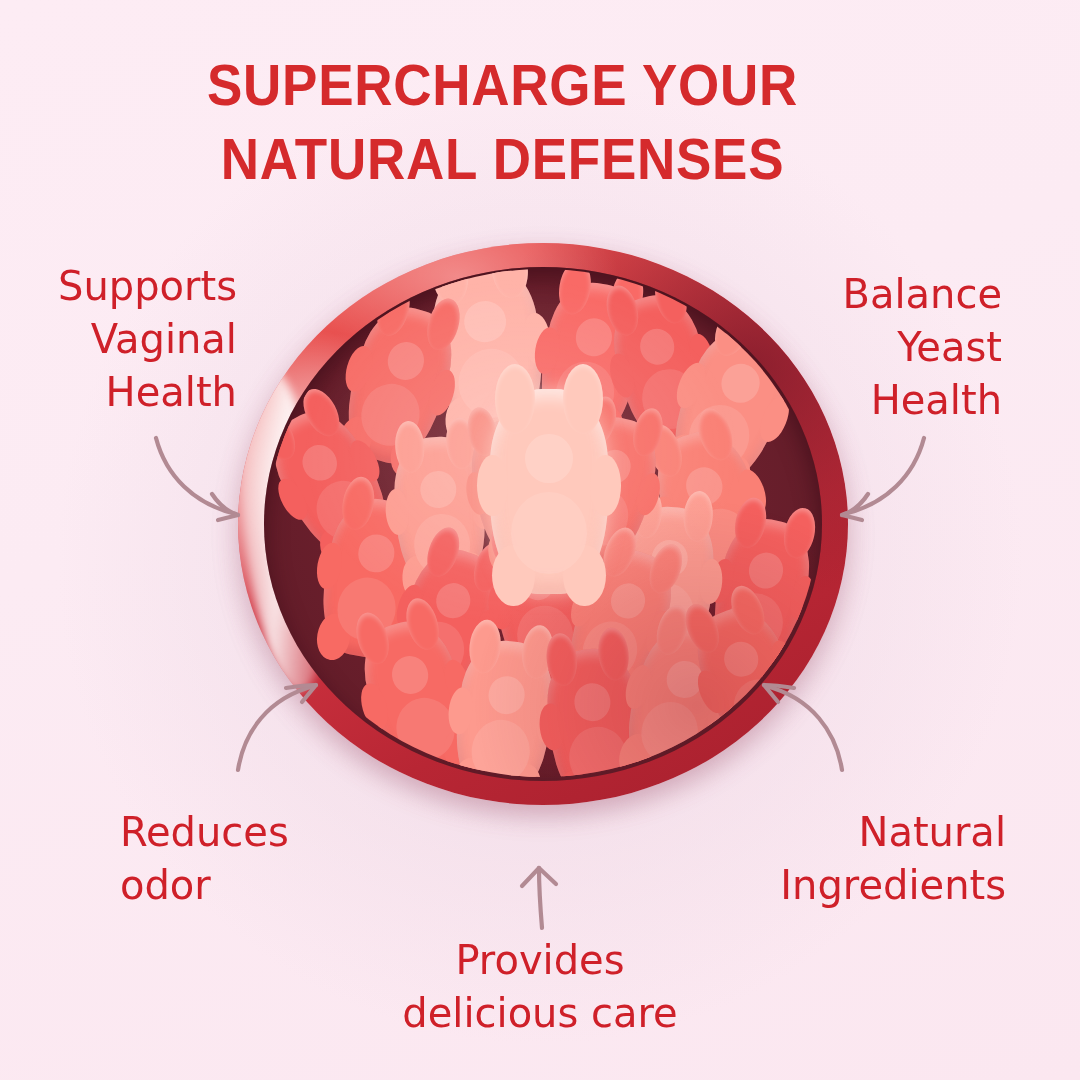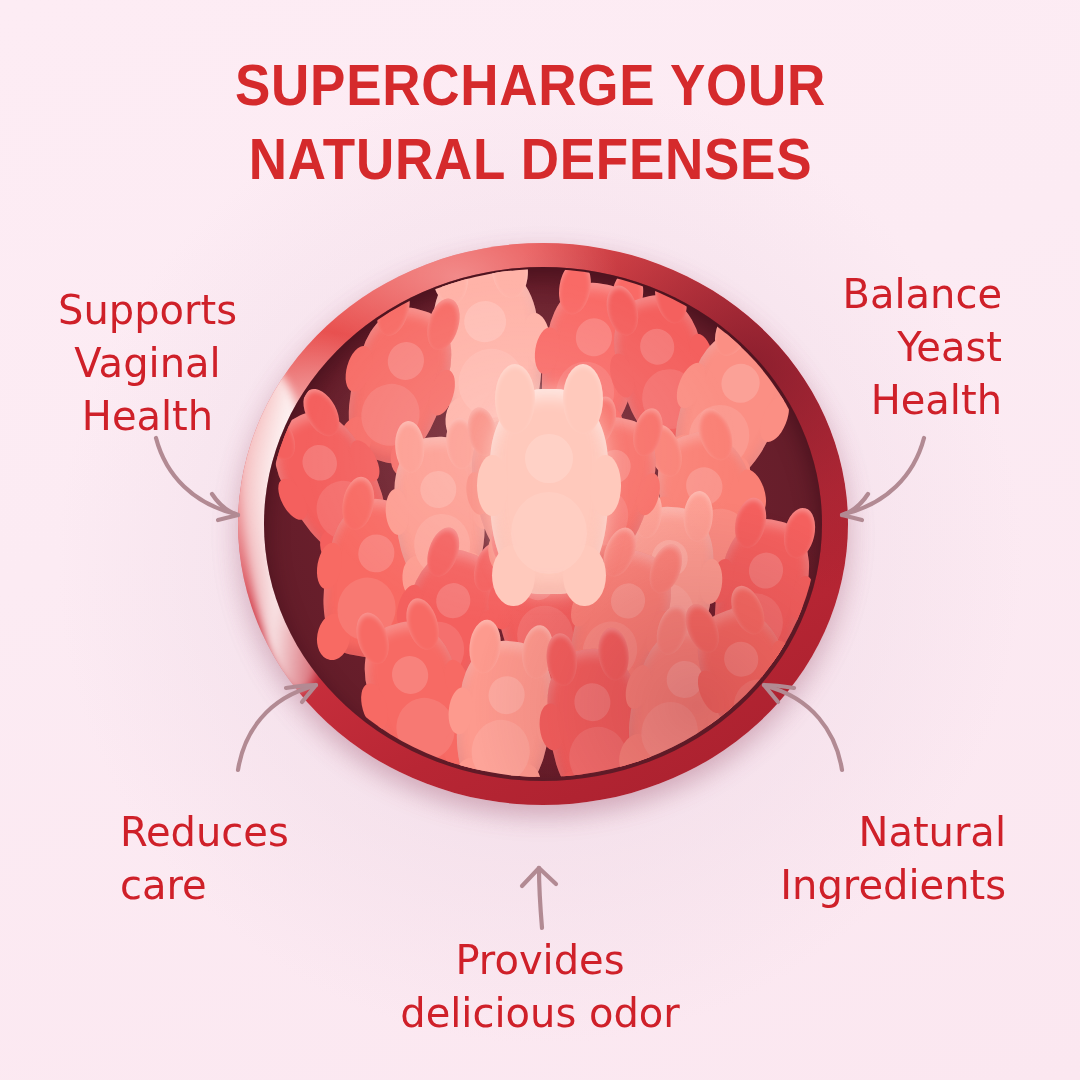--- a/index.html
+++ b/index.html
@@ -18,21 +18,20 @@
     font-family: "DejaVu Sans", sans-serif;
   }
 
   
   .title-block {
     position: absolute;
     top: 48px;
     left: 0;
     width: 1005px;
     text-align: center;
-    margin-left: 28px;
   }
   .title-line {
     font-family: "Liberation Sans", sans-serif;
     font-weight: 700;
     font-size: 57px;
     line-height: 74px;
     letter-spacing: 0.8px;
     color: #d52a2c;
     transform: scaleX(0.93);
     transform-origin: center;
@@ -190,21 +189,21 @@
   
   .feature-label {
     position: absolute;
     font-family: "DejaVu Sans", sans-serif;
     font-weight: 400;
     font-size: 40px;
     line-height: 53px;
     color: #cf2029;
     white-space: pre-line;
   }
-  .lbl-supports     { left: 58px;  top: 284px; text-align: center; }
+  .lbl-supports     { left: 58px;  top: 260px; text-align: right; }
   .lbl-balance      { right: 78px; top: 268px; text-align: right; }
   .lbl-reduces      { left: 120px; top: 806px; text-align: left; }
   .lbl-natural      { right: 74px; top: 806px; text-align: right; margin-left: 20px; }
   .lbl-provides     { left: 0;     top: 934px; width: 1080px; text-align: center; }
 
   
   .arrow-svg {
     position: absolute;
     overflow: visible;
   }
@@ -442,36 +441,36 @@
   <div class="feature-label lbl-balance">Balance
 Yeast
 Health</div>
   <svg class="arrow-svg a-balance" width="110" height="100" viewBox="0 0 110 100">
     <path d="M104 6 C 94 44, 66 72, 24 82"></path>
     <path d="M48 62 C 40 74, 32 80, 22 83"></path>
     <path d="M22 83 L 42 88"></path>
   </svg>
 
   <div class="feature-label lbl-reduces">Reduces
-care</div>
+odor</div>
   <svg class="arrow-svg a-reduces" width="100" height="100" viewBox="0 0 100 100">
     <path d="M10 94 C 16 56, 40 22, 86 10"></path>
     <path d="M58 12 C 70 10, 80 9, 88 9"></path>
     <path d="M88 9 L 74 26"></path>
   </svg>
 
   <div class="feature-label lbl-natural">Natural
 Ingredients</div>
   <svg class="arrow-svg a-natural" width="100" height="100" viewBox="0 0 100 100">
     <path d="M90 94 C 84 56, 60 22, 14 10"></path>
     <path d="M42 12 C 30 10, 20 9, 12 9"></path>
     <path d="M12 9 L 26 26"></path>
   </svg>
 
   <div class="feature-label lbl-provides">Provides
-delicious odor</div>
+delicious care</div>
   <svg class="arrow-svg a-provides" width="60" height="68" viewBox="0 0 60 68">
     <path d="M32 66 C 30 42, 29 20, 29 6"></path>
     <path d="M29 6 L 12 24"></path>
     <path d="M29 6 L 46 22"></path>
   </svg>
 
 </div>
 
 </body></html>

